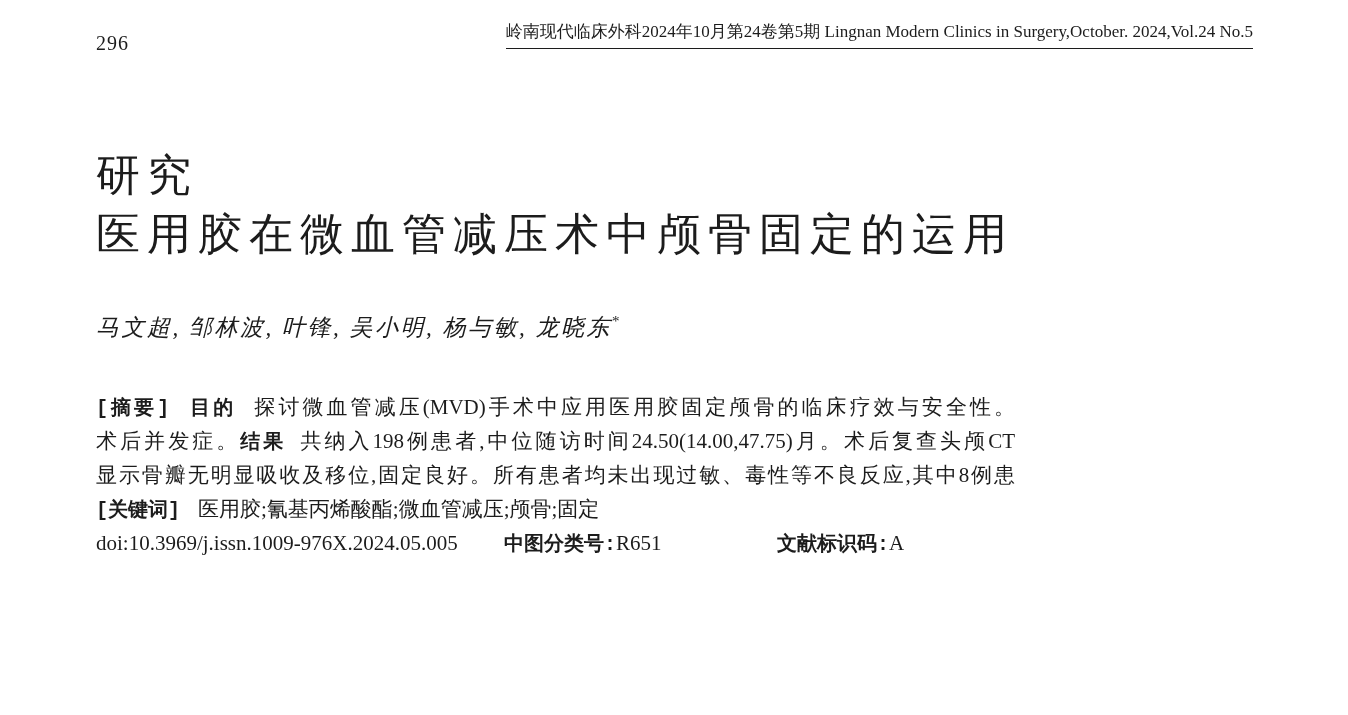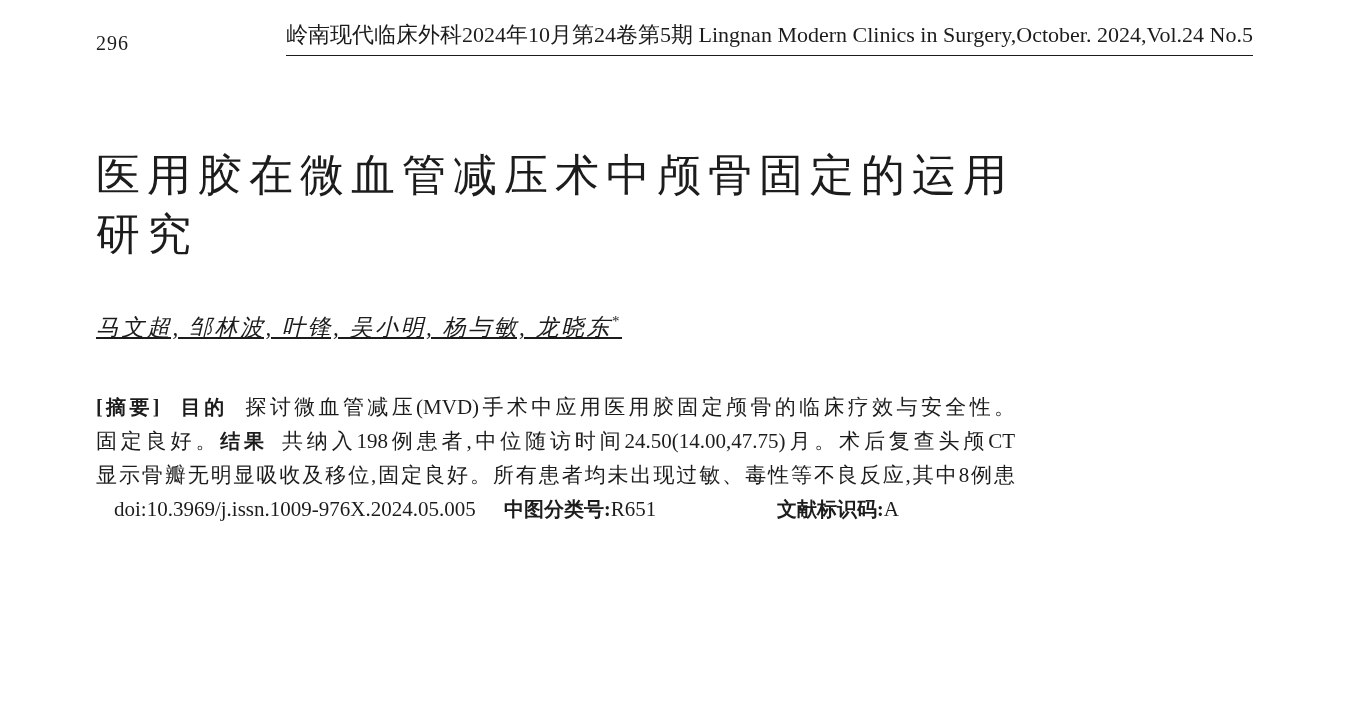--- a/index.html
+++ b/index.html
@@ -21,21 +21,21 @@
     position: absolute;
     left: 96px;
     top: 32px;
     font-size: 20px;
     letter-spacing: 1px;
   }
   .running-head {
     position: absolute;
     top: 20px;
     right: 95px;
-    font-size: 22px;
+    font-size: 17px;
     padding-bottom: 5px;
     border-bottom: 1.5px solid #1c1c1c;
     white-space: nowrap;
   }
 
   
   .article-title {
     position: absolute;
     left: 96px;
     top: 146px;
@@ -48,21 +48,20 @@
 
   
   .authors-line {
     position: absolute;
     left: 96px;
     top: 312px;
     font-size: 23px;
     font-style: italic;
     letter-spacing: 2.5px;
     white-space: nowrap;
-    text-decoration: underline;
   }
   .authors-line sup {
     font-size: 15px;
     font-style: normal;
   }
 
   
   .abstract-block {
     position: absolute;
     left: 96px;
@@ -74,77 +73,80 @@
     height: 34px;
     line-height: 34px;
     white-space: nowrap;
   }
   .jline {
     white-space: normal;
     text-align: justify;
     text-align-last: justify;
   }
   .hei {
-    font-family: Liberation Serif, serif;
+    font-family: Liberation Mono, monospace;
     font-weight: 700;
     font-size: 20px;
   }
   .label-gap {
     margin-right: 18px;
   }
   .label-gap-sm {
     margin-right: 14px;
   }
 
   
   .meta-line {
     position: relative;
     height: 34px;
     line-height: 34px;
   }
-  .meta-doi   { position: absolute; left: 0; margin-left: 18px; }
+  .meta-doi   { position: absolute; left: 0; }
   .meta-clc   { position: absolute; left: 408px; }
   .meta-code  { position: absolute; left: 657px; margin-left: 24px; }
 </style>
 </head>
 <body>
 
 <div class="page-number">296</div>
 
 <div class="running-head">
   <span>岭南现代临床外科2024年10月第24卷第5期 Lingnan Modern Clinics in Surgery,October. 2024,Vol.24 No.5</span>
 </div>
 
 <div class="article-title">
+  <div>研究</div>
   <div>医用胶在微血管减压术中颅骨固定的运用</div>
-  <div>研究</div>
 </div>
 
 <div class="authors-line">
   <span>马文超, 邹林波, 叶锋, 吴小明, 杨与敏, 龙晓东</span><sup>*</sup>
 </div>
 
 <div class="abstract-block">
 
   <div class="tline jline">
     <span class="hei label-gap">[摘要]</span><span class="hei label-gap">目的</span><span>探讨微血管减压(MVD)手术中应用医用胶固定颅骨的临床疗效与安全性。</span>
   </div>
 
 
   <div class="tline jline">
-    <span>固定良好。</span><span class="hei label-gap-sm">结果</span><span>共纳入198例患者,中位随访时间24.50(14.00,47.75)月。术后复查头颅CT</span>
+    <span>术后并发症。</span><span class="hei label-gap-sm">结果</span><span>共纳入198例患者,中位随访时间24.50(14.00,47.75)月。术后复查头颅CT</span>
   </div>
 
   <div class="tline jline">
     <span>显示骨瓣无明显吸收及移位,固定良好。所有患者均未出现过敏、毒性等不良反应,其中8例患</span>
   </div>
 
 
 
 
+  <div class="tline">
+    <span class="hei label-gap">[关键词]</span><span>医用胶;氰基丙烯酸酯;微血管减压;颅骨;固定</span>
+  </div>
 
   <div class="meta-line">
     <span class="meta-doi">doi:10.3969/j.issn.1009-976X.2024.05.005</span>
     <span class="meta-clc">
       <span class="hei">中图分类号:</span><span>R651</span>
     </span>
     <span class="meta-code">
       <span class="hei">文献标识码:</span><span>A</span>
     </span>
   </div>

